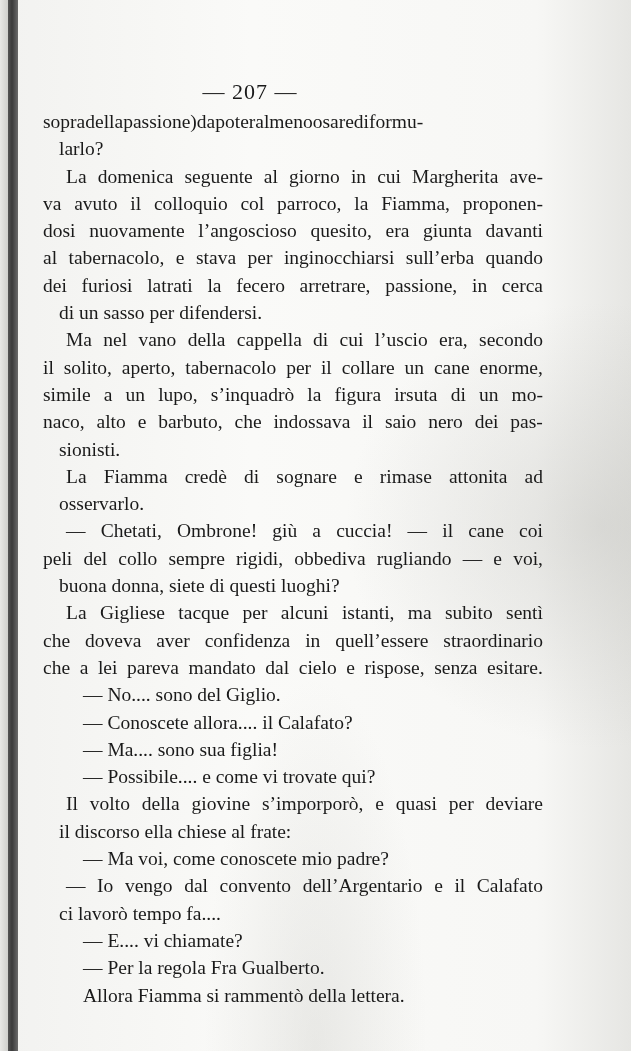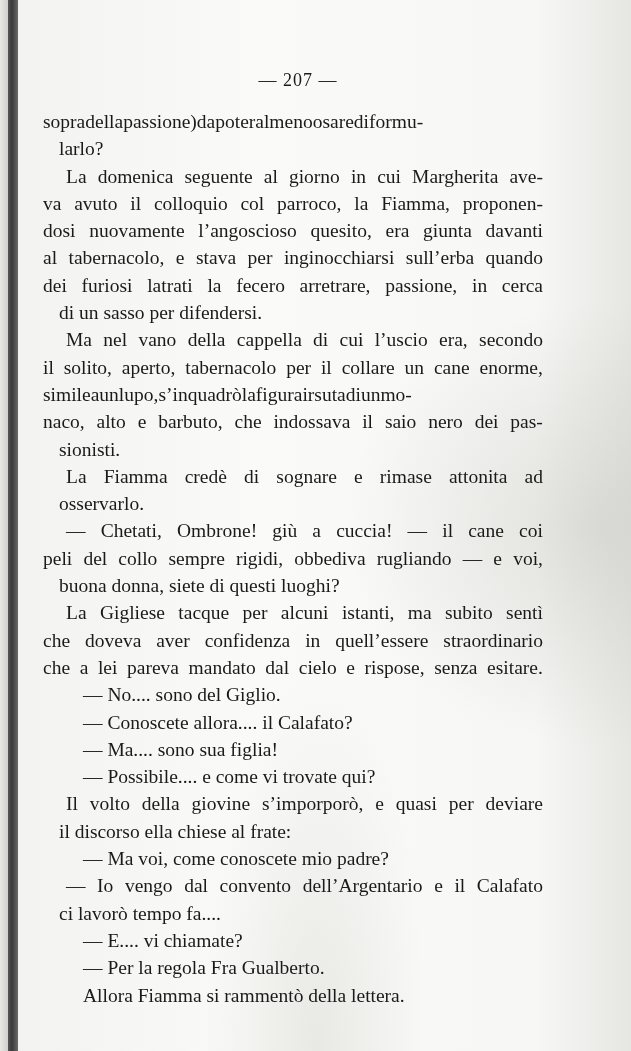--- a/index.html
+++ b/index.html
@@ -36,27 +36,26 @@
     .binding-shadow {
       position: absolute;
       left: 0;
       top: 0;
       width: 8px;
       height: 1051px;
       background: linear-gradient(90deg, #e8e8e6 0%, #cfcfcc 100%);
     }
     .page-number {
       position: absolute;
-      top: 70px;
+      top: 79px;
       left: 0;
       width: 500px;
       text-align: center;
-      font-size: 18px;
+      font-size: 22px;
       letter-spacing: 1px;
-      margin-left: 48px;
     }
     .text-block {
       position: absolute;
       left: 43px;
       top: 108px;
       width: 500px;
       font-size: 19.5px;
       line-height: 27.3px;
     }
     .line {
@@ -168,21 +167,21 @@
         <span>solito,</span>
         <span>aperto,</span>
         <span>tabernacolo</span>
         <span>per</span>
         <span>il</span>
         <span>collare</span>
         <span>un</span>
         <span>cane</span>
         <span>enorme,</span>
       </span>
-      <span class="line" style="display: flex; ">
+      <span class="line" style="display: flex; justify-content: space-between;">
         <span>simile</span>
         <span>a</span>
         <span>un</span>
         <span>lupo,</span>
         <span>s’inquadrò</span>
         <span>la</span>
         <span>figura</span>
         <span>irsuta</span>
         <span>di</span>
         <span>un</span>

